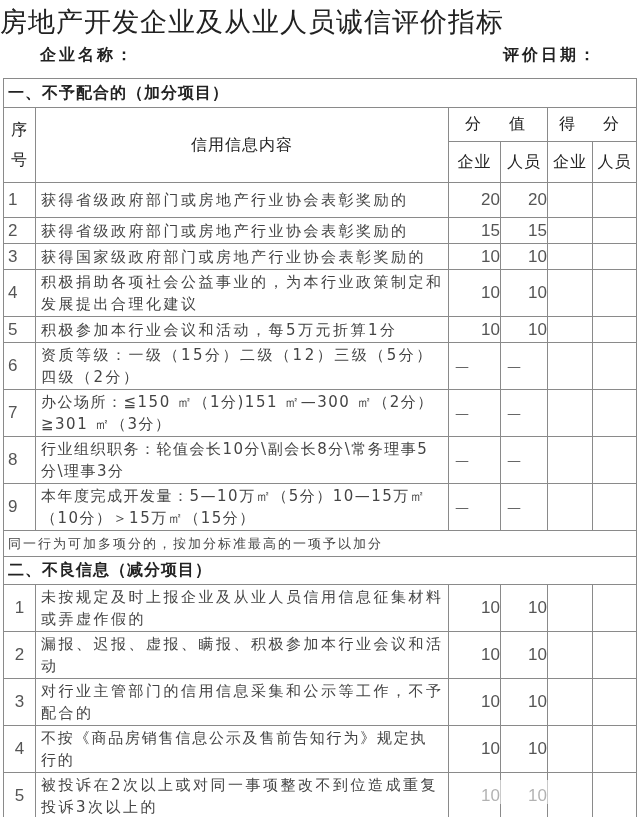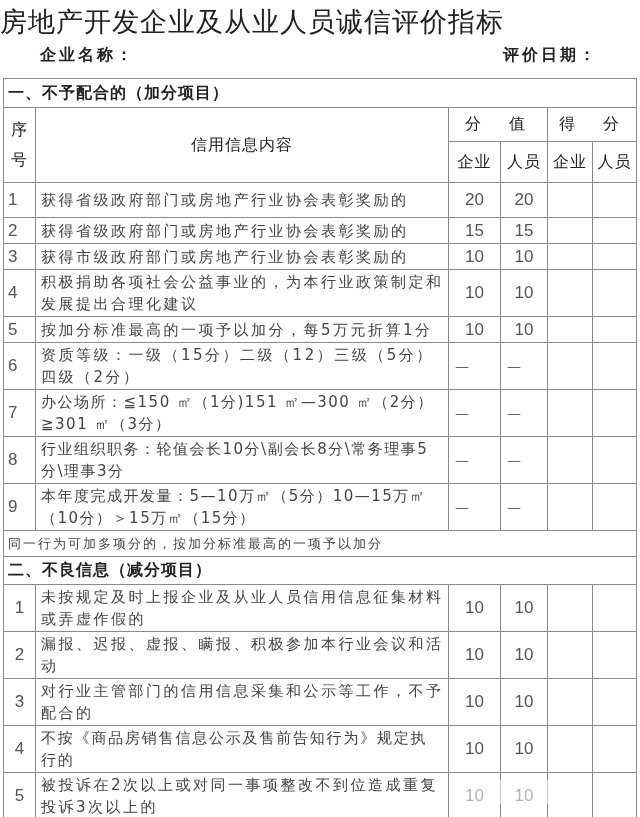--- a/index.html
+++ b/index.html
@@ -9,21 +9,21 @@
            font-family: "DejaVu Serif", "Liberation Serif", serif; font-size: 27px; color: #222;
            letter-spacing: 1px; }
   .meta-left { position: absolute; left: 40px; top: 45px; font-size: 16px; font-weight: bold; color: #222; letter-spacing: 3px; }
   .meta-right { position: absolute; left: 462px; top: 45px; font-size: 16px; font-weight: bold; color: #222; letter-spacing: 3px; margin-left: 41px; }
   table { position: absolute; left: 3px; top: 78px; border-collapse: collapse; table-layout: fixed; width: 633px; }
   td, th { border: 1.5px solid #8a8a8a; padding: 0; font-weight: normal; color: #3a3a3a; }
   .sec { font-size: 16px; font-weight: bold; color: #222; padding-left: 4px; text-align: left; height: 27px; letter-spacing: 1px; }
   .hdr { font-size: 16px; text-align: center; color: #222; letter-spacing: 1px; }
   .seq { text-align: left; padding-left: 4px; font-size: 17px; font-family: "Liberation Sans Narrow", "Liberation Sans", sans-serif; color: #555; }
   .content { font-size: 15px; line-height: 22px; padding: 1px 4px 1px 5px; letter-spacing: 2.5px; color: #444; }
-  .val { text-align: center; font-size: 17px; color: #555; font-family: "Liberation Sans", sans-serif; }
+  .val { text-align: right; font-size: 17px; color: #555; font-family: "Liberation Sans", sans-serif; }
   .dash { text-align: left; padding-left: 6px; font-size: 14px; color: #666; }
   .note { font-size: 13px; padding-left: 4px; letter-spacing: 2px; color: #444; height: 25px; }
   .empty { }
   .watermark { position: absolute; left: 450px; top: 780px; width: 100px; height: 24px; background: rgba(255,255,255,0.55); }
 </style>
 </head>
 <body>
 
 <div class="title">房地产开发企业及从业人员诚信评价指标</div>
 <div class="meta-left">企业名称：</div>
@@ -66,37 +66,37 @@
     <tr style="height:26px">
       <td class="seq">2</td>
       <td class="content">获得省级政府部门或房地产行业协会表彰奖励的</td>
       <td class="val">15</td>
       <td class="val">15</td>
       <td class="empty"></td>
       <td class="empty"></td>
     </tr>
     <tr style="height:26px">
       <td class="seq">3</td>
-      <td class="content">获得市级政府部门或房地产行业协会表彰奖励的</td>
+      <td class="content">获得国家级政府部门或房地产行业协会表彰奖励的</td>
       <td class="val">10</td>
       <td class="val">10</td>
       <td class="empty"></td>
       <td class="empty"></td>
     </tr>
     <tr style="height:47px">
       <td class="seq">4</td>
       <td class="content">积极捐助各项社会公益事业的，为本行业政策制定和发展提出合理化建议</td>
       <td class="val">10</td>
       <td class="val">10</td>
       <td class="empty"></td>
       <td class="empty"></td>
     </tr>
     <tr style="height:26px">
       <td class="seq">5</td>
-      <td class="content">按加分标准最高的一项予以加分，每5万元折算1分</td>
+      <td class="content">积极参加本行业会议和活动，每5万元折算1分</td>
       <td class="val">10</td>
       <td class="val">10</td>
       <td class="empty"></td>
       <td class="empty"></td>
     </tr>
     <tr style="height:46px">
       <td class="seq">6</td>
       <td class="content">资质等级：一级（15分）二级（12）三级（5分）四级（2分）</td>
       <td class="dash">—</td>
       <td class="dash">—</td>

